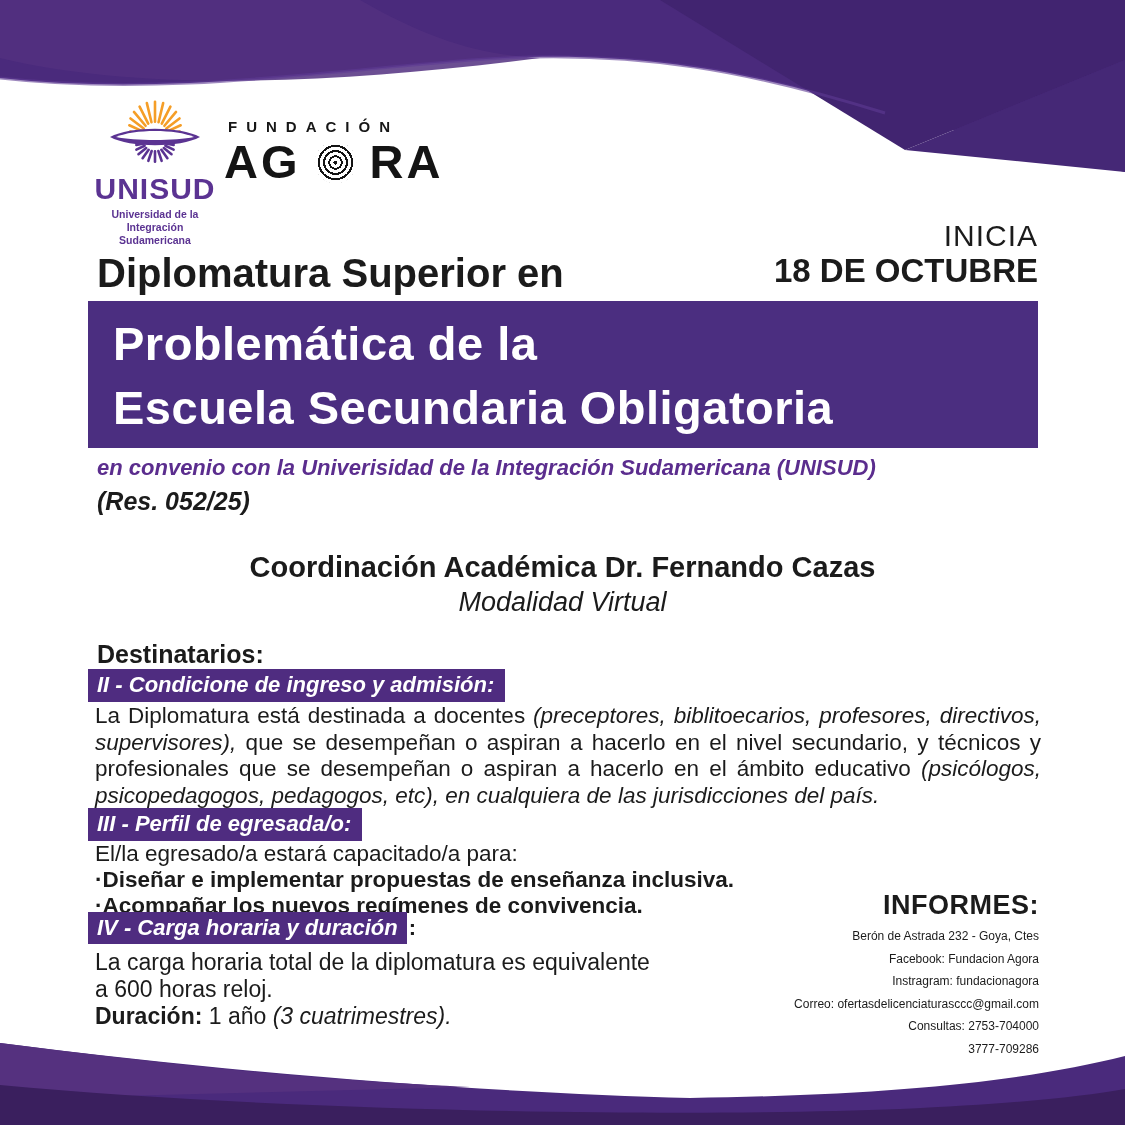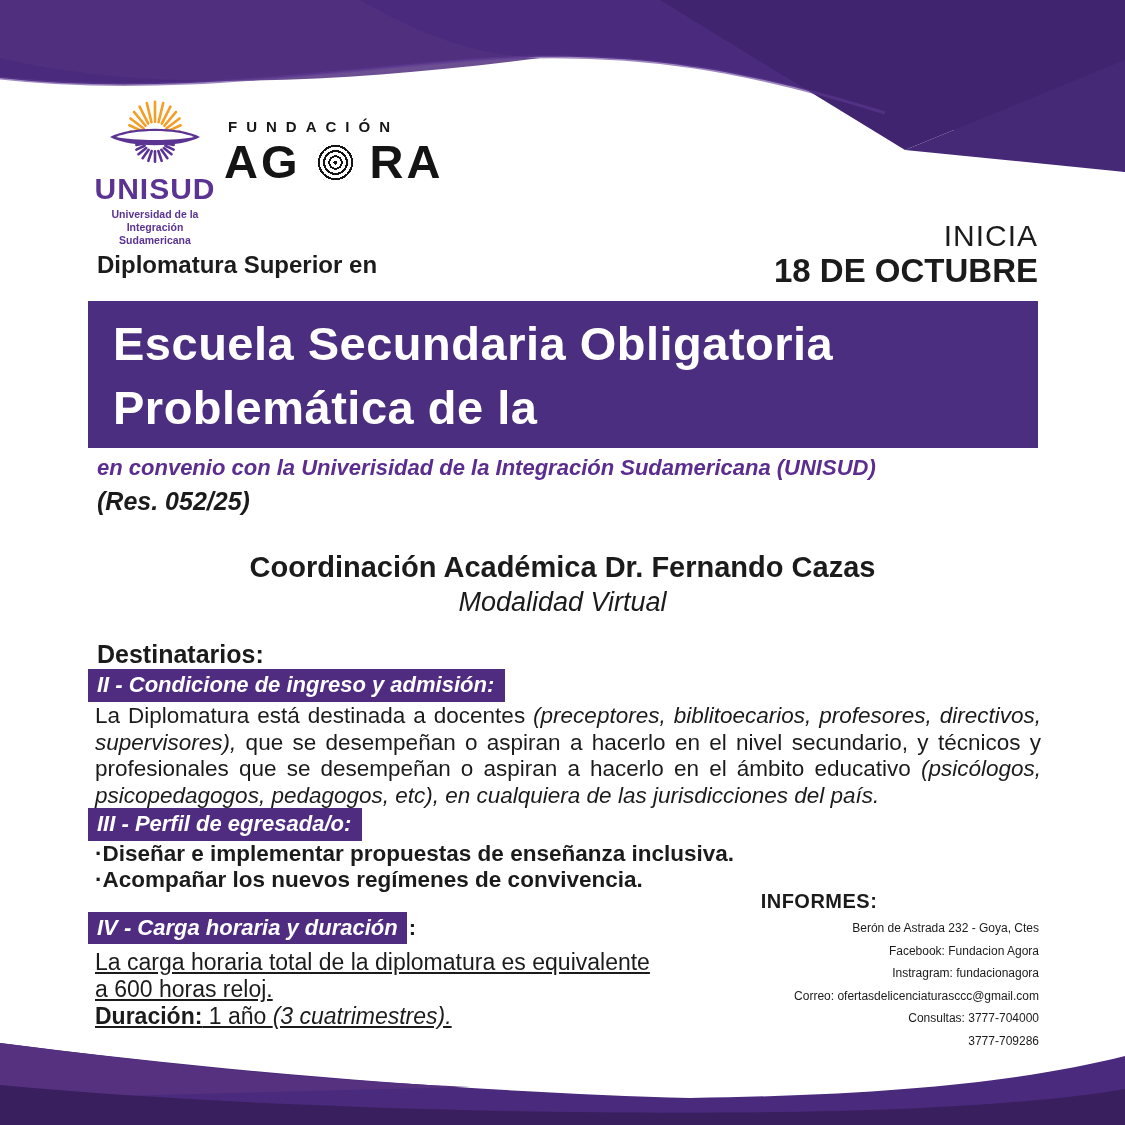--- a/index.html
+++ b/index.html
@@ -19,21 +19,21 @@
   .agora{position:absolute;left:224px;top:118px;}
   .agora .superline{font-size:15px;font-weight:600;letter-spacing:9px;color:#161616;padding-left:4px;}
   .agora .word{display:flex;align-items:center;margin-top:5px;font-size:47px;font-weight:700;letter-spacing:3px;color:#141414;line-height:44px;gap:11px;}
   .agora .o-ring{width:41px;height:41px;border-radius:50%;margin:0 3px;
     background:repeating-radial-gradient(circle at 50% 50%, #141414 0 2px, #ffffff 2px 5.2px);}
 
   
   .start-block{position:absolute;right:87px;top:219px;text-align:right;}
   .start-block .inicia{font-size:30px;font-weight:500;letter-spacing:1px;line-height:33px;}
   .start-block .date{font-size:33px;font-weight:800;line-height:37px;}
-  .kicker{position:absolute;left:97px;top:251px;font-size:24px;font-weight:700;text-align:center;}
+  .kicker{position:absolute;left:97px;top:251px;font-size:40px;font-weight:700;text-align:center;}
 
   .banner{position:absolute;left:88px;top:301px;width:950px;height:147px;background:#4b2e80;
     color:#ffffff;font-weight:800;font-size:47px;line-height:64px;padding:11px 0 0 25px;box-sizing:border-box;letter-spacing:.5px;}
 
   .convenio{position:absolute;left:97px;top:455px;font-size:22px;font-weight:700;font-style:italic;color:#5b2d8e;}
   .res{position:absolute;left:97px;top:487px;font-size:25px;font-weight:700;font-style:italic;color:#1b1b1b;}
 
   .coord{position:absolute;left:0;top:551px;width:100%;text-align:center;font-size:29px;}
   .coord .sb{font-weight:700;}
   .coord .xb{font-weight:800;}
@@ -48,26 +48,26 @@
   .h4{position:absolute;left:88px;top:915px;font-size:22px;}
   .h4 .hl{background:#4f2c80;color:#ffffff;font-style:italic;font-weight:700;padding:3px 9px 4px 9px;}
   .h4 .colon{color:#1b1b1b;font-weight:600;margin-left:2px;}
 
   .para{position:absolute;left:95px;top:703px;width:946px;font-size:22.5px;line-height:26.6px;text-align:justify;}
   .para .i{font-style:italic;}
 
   .lines{font-size:22.5px;line-height:25.8px;}
   .lines .b{font-weight:700;}
   .perfil{position:absolute;left:95px;top:841px;}
-  .carga{position:absolute;left:95px;top:949px;font-size:23px;line-height:26.8px;text-decoration:underline;}
+  .carga{position:absolute;left:95px;top:949px;font-size:23px;line-height:26.8px;}
   .carga .b{font-weight:700;}
   .carga .i{font-style:italic;margin-top:21px;}
 
   .informes{position:absolute;right:86px;top:890px;width:440px;text-align:right;}
-  .informes .title{font-size:20px;font-weight:800;letter-spacing:.5px;margin-bottom:4px;text-align:center;}
+  .informes .title{font-size:27px;font-weight:800;letter-spacing:.5px;margin-bottom:4px;}
   .informes .body{font-size:12px;line-height:22.6px;}
   .informes .b{font-weight:400;}
 </style>
 </head>
 <body>
 
 <div class="page">
 
   <svg class="deco top" viewBox="0 0 1125 200" preserveAspectRatio="none" aria-hidden="true">
     <path d="M0,0 H1125 V172 L885,113 C760,74 640,47 470,60 C320,72 160,96 0,78 Z" fill="#4a2a7c"></path>
@@ -130,57 +130,58 @@
     </div>
   </div>
 
   <div class="start-block">
     <div class="inicia">INICIA</div>
     <div class="date">18 DE OCTUBRE</div>
   </div>
 
   <div class="kicker">Diplomatura Superior en</div>
   <div class="banner">
+    <div>Problemática de la</div>
     <div>Escuela Secundaria Obligatoria</div>
-    <div>Problemática de la</div>
   </div>
 
   <div class="convenio">en convenio con la Univerisidad de la Integración Sudamericana (UNISUD)</div>
   <div class="res">(Res. 052/25)</div>
 
   <div class="coord"><span class="sb">Coordinación Académica </span><span class="xb">Dr. Fernando Cazas</span></div>
   <div class="modalidad">Modalidad Virtual</div>
 
   <div class="destinatarios">Destinatarios:</div>
 
   <div class="h2">
     <span class="hl-box">II - Condicione de ingreso y admisión:</span>
   </div>
   <div class="para"><span>La Diplomatura está destinada a docentes </span><span class="i">(preceptores, biblitoecarios, profesores, directivos, supervisores),</span><span> que se desempeñan o aspiran a hacerlo en el nivel secundario, y técnicos y profesionales que se desempeñan o aspiran a hacerlo en el ámbito educativo </span><span class="i">(psicólogos, psicopedagogos, pedagogos, etc), en cualquiera de las jurisdicciones del país.</span></div>
 
   <div class="h3">
     <span class="hl-box">III - Perfil de egresada/o:</span>
   </div>
   <div class="perfil lines">
+      <div class="ln"><span>El/la egresado/a estará capacitado/a para:</span></div>
       <div class="ln"><span class="b">·Diseñar e implementar propuestas de enseñanza inclusiva.</span></div>
       <div class="ln"><span class="b">·Acompañar los nuevos regímenes de convivencia.</span></div>
     </div>
 
   <div class="h4"><span class="hl">IV - Carga horaria y duración</span><span class="colon">:</span></div>
   <div class="carga">
       <div class="ln"><span>La carga horaria total de la diplomatura es equivalente</span></div>
       <div class="ln"><span>a 600 horas reloj.</span></div>
       <div class="ln"><span class="b">Duración:</span><span> 1 año </span><span class="i">(3 cuatrimestres).</span></div>
     </div>
 
   <div class="informes">
     <div class="title">INFORMES:</div>
     <div class="body">
         <div class="ln"><span>Berón de Astrada 232 - Goya, Ctes</span></div>
         <div class="ln"><span class="b">Facebook: </span><span>Fundacion Agora</span></div>
         <div class="ln"><span class="b">Instragram: </span><span>fundacionagora</span></div>
         <div class="ln"><span class="b">Correo: </span><span>ofertasdelicenciaturasccc@gmail.com</span></div>
-        <div class="ln"><span class="b">Consultas: </span><span>3777-704000</span></div>
+        <div class="ln"><span class="b">Consultas: </span><span>2753-704000</span></div>
         <div class="ln"><span>3777-709286</span></div>
       </div>
   </div>
 
 </div>
 
 </body></html>

